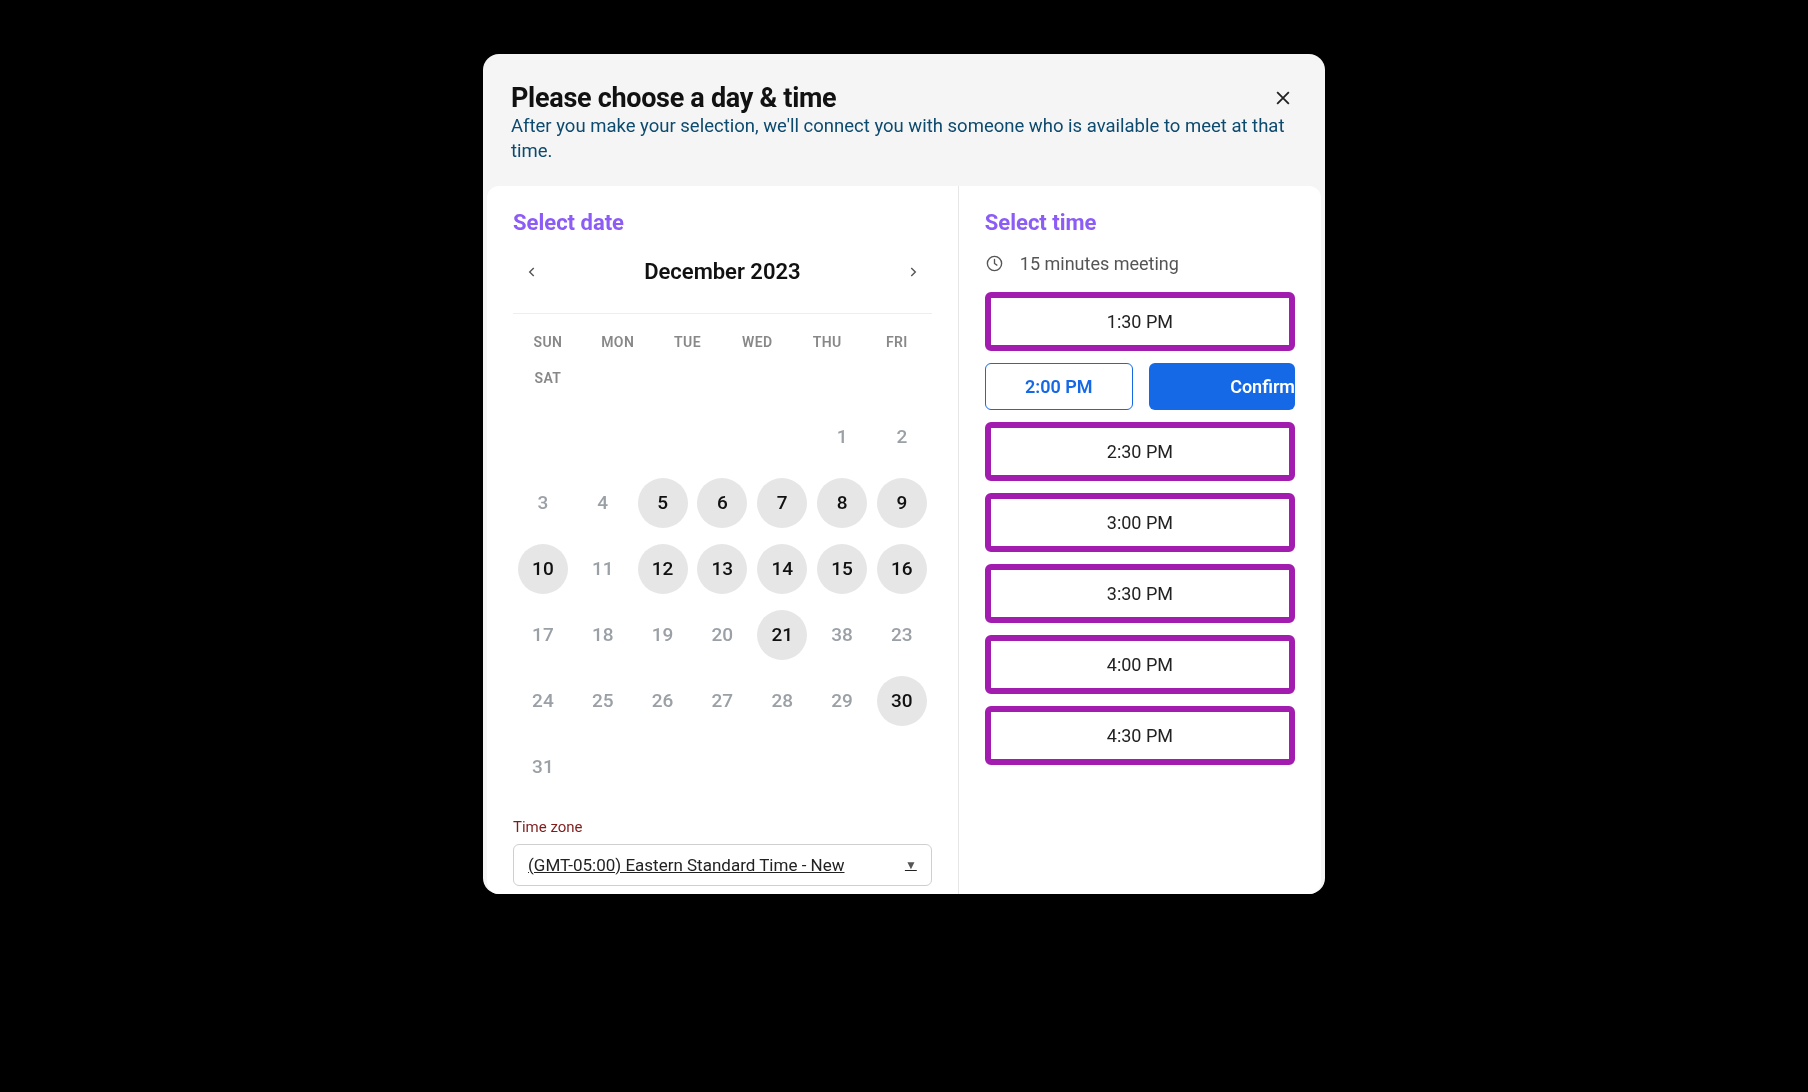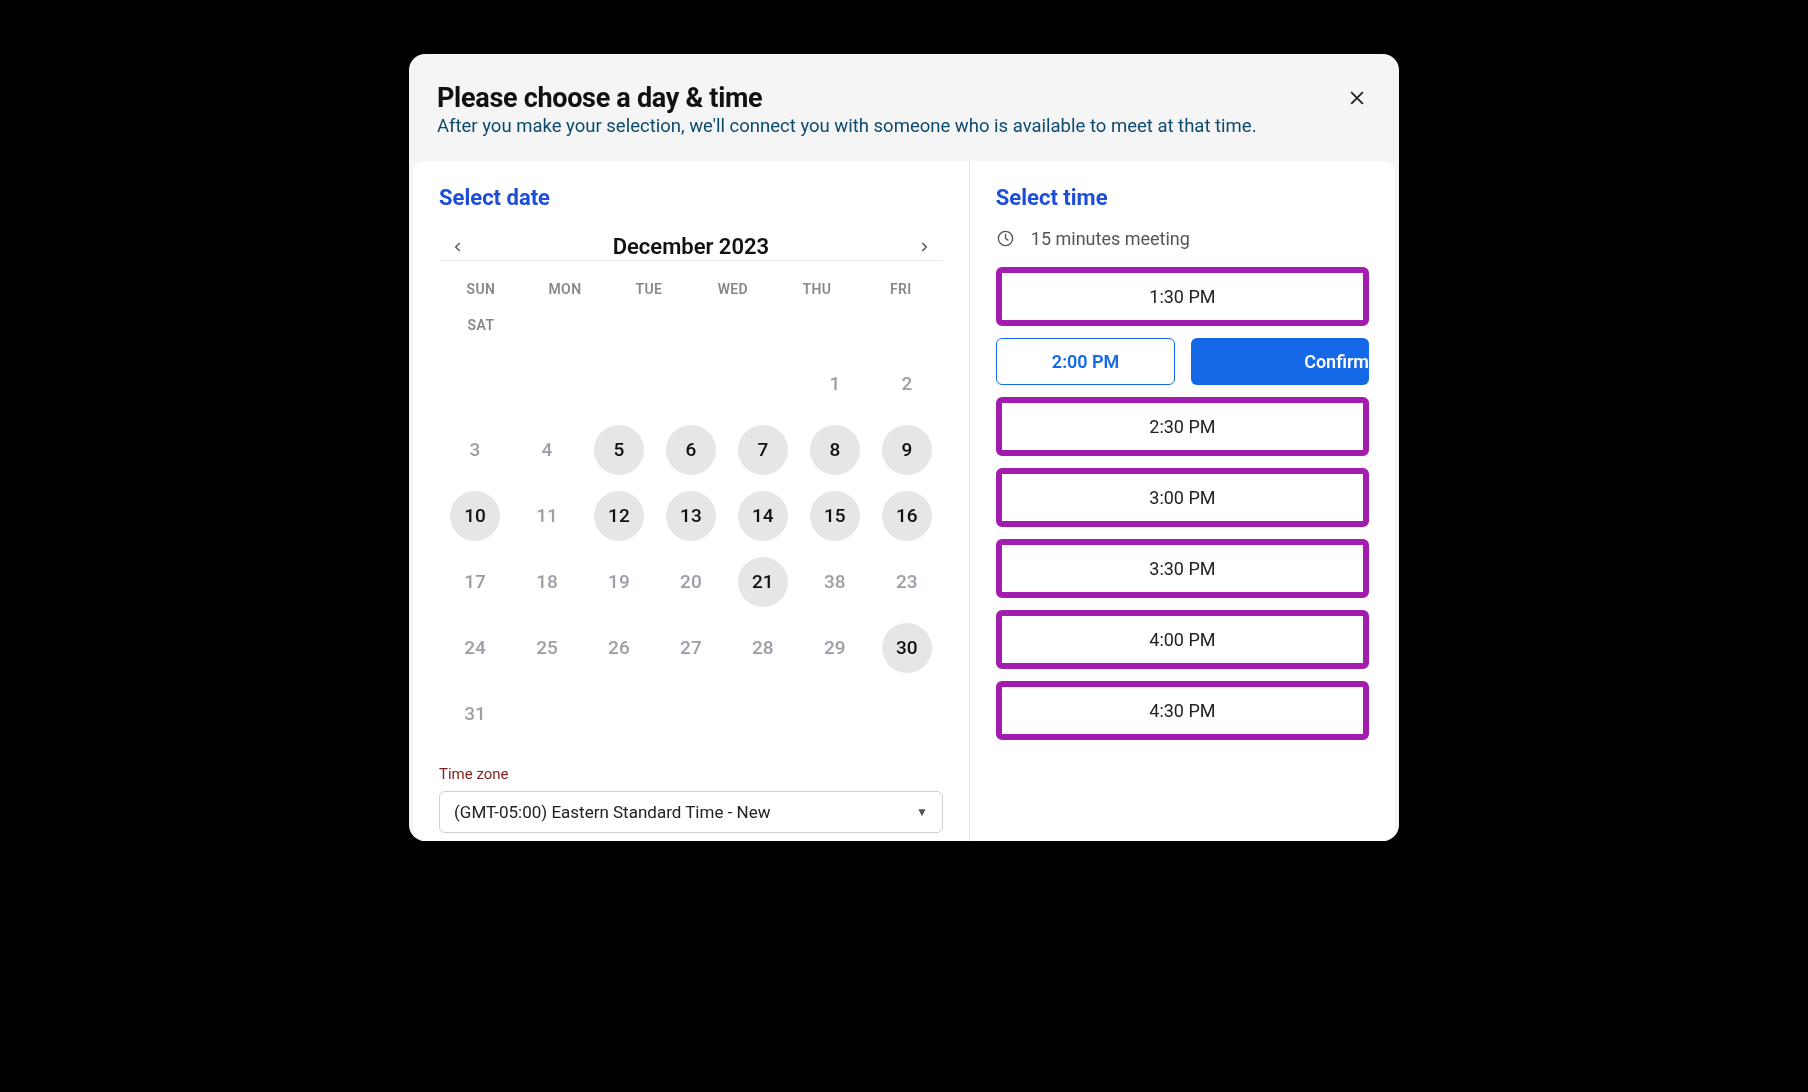--- a/index.html
+++ b/index.html
@@ -9,21 +9,21 @@
     background: #000;
     display: flex;
     justify-content: center;
     align-items: flex-start;
     padding-top: 54px;
     width: 1808px;
     height: 1092px;
     overflow: hidden;
   }
   .modal {
-    width: 990px;
+    width: 842px;
     background: #f5f5f5;
     border-radius: 16px;
     padding: 28px 0 0 0;
     position: relative;
   }
   .modal-header {
     padding: 0 28px 22px 28px;
     position: relative;
   }
   .modal-title {
@@ -62,28 +62,28 @@
     padding: 24px 26px 0 26px;
     border-right: 1px solid #e6e6e6;
   }
   .panel-right {
     flex: 1;
     padding: 24px 26px 0 26px;
   }
   .panel-title {
     font-size: 22px;
     font-weight: 700;
-    color: #1d4ed8;
+    color: #8b5cf6;
     margin-bottom: 18px;
   }
   .month-nav {
     display: flex;
     align-items: center;
     justify-content: space-between;
-    padding: 6px 6px 0 6px;
+    padding: 6px 6px 28px 6px;
     border-bottom: 1px solid #eee;
     margin-bottom: 10px;
   }
   .month-nav-btn {
     width: 26px; height: 26px;
     display: flex; align-items: center; justify-content: center;
     cursor: pointer;
     color: #555;
   }
   .month-nav-btn svg { width: 14px; height: 14px; stroke: #555; stroke-width: 2.4; fill: none; }
@@ -137,20 +137,21 @@
     display: flex;
     align-items: center;
     justify-content: space-between;
     border: 1px solid #cfcfcf;
     border-radius: 6px;
     padding: 10px 14px;
     font-size: 17px;
     color: #222;
     cursor: pointer;
     margin-bottom: 8px;
+    text-decoration: underline;
   }
   .tz-select .caret { font-size: 12px; color: #555; }
   .meeting-len {
     display: flex;
     align-items: center;
     gap: 16px;
     color: #555;
     font-size: 18px;
     margin-bottom: 18px;
   }

